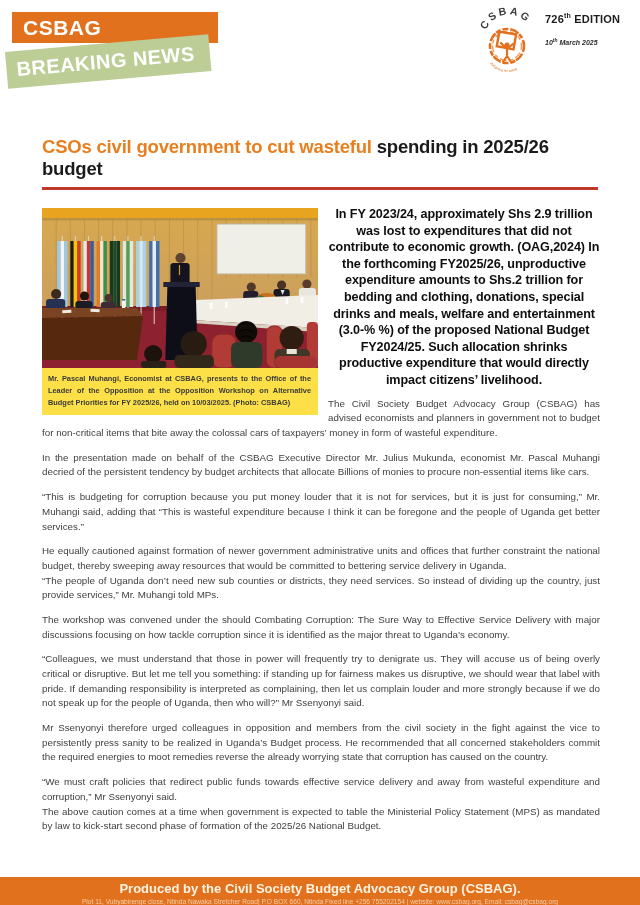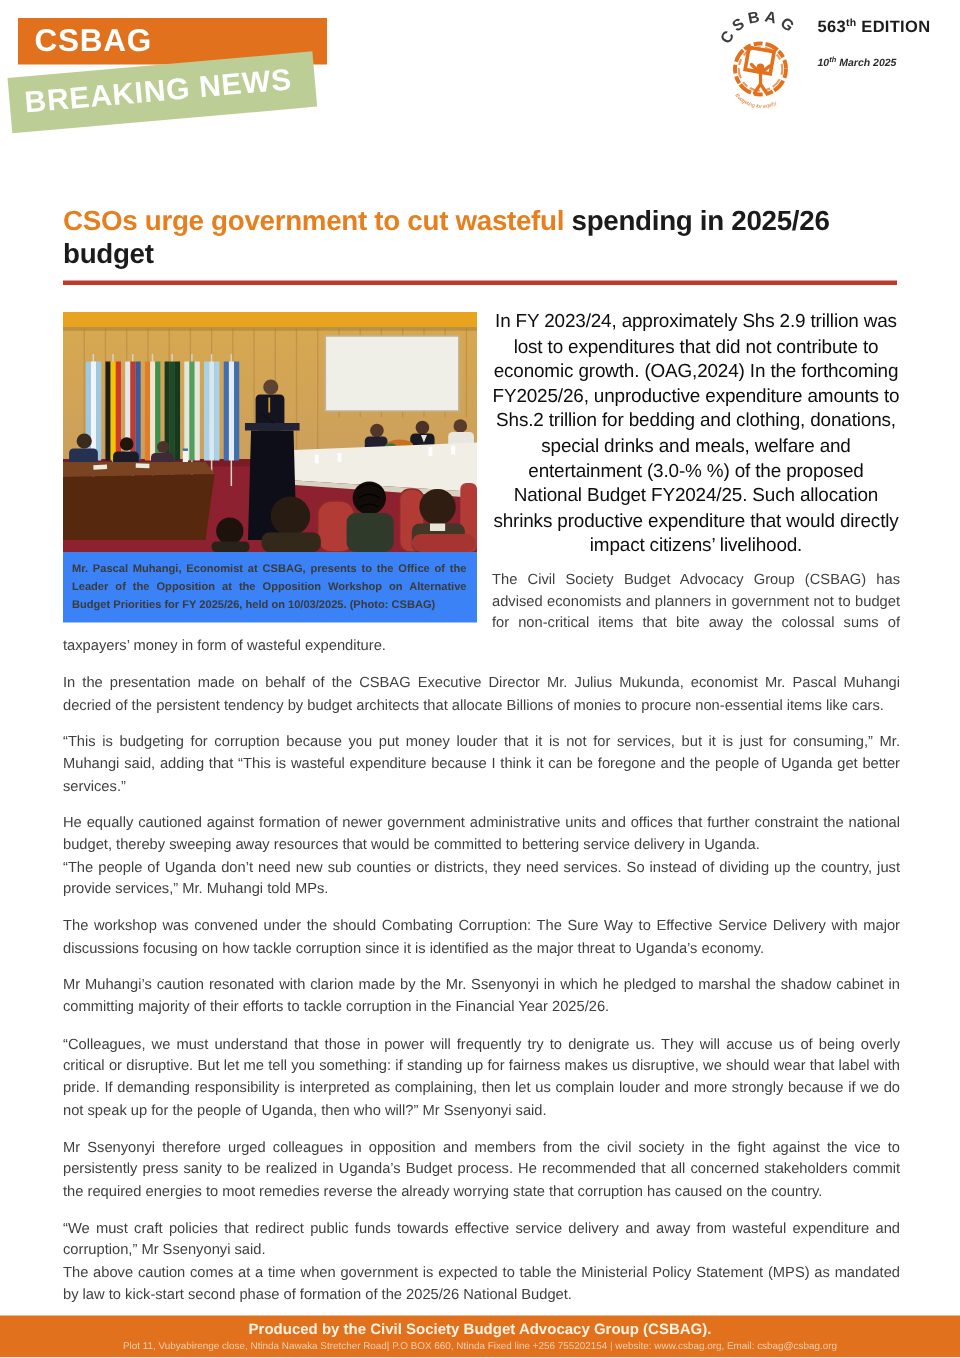--- a/index.html
+++ b/index.html
@@ -29,37 +29,37 @@
   .date-line sup { font-size:5px; }
   
   .headline { margin:16px 42px 0 42px; font-size:18.5px; font-weight:bold; color:#1b1b1b; letter-spacing:-.2px; }
   .headline .hl { color:#E87F1E; }
   .rule { margin:7px 42px 0 42px; height:3px; background:#C03A2B; }
   
   .article { margin:16px 40px 0 42px; }
   .photo-fig { float:left; width:276px; margin:2px 10px 2px 0; }
   .photo { width:276px; height:160px; display:block; }
   .caption {
-    background:#3b82f6; padding:5px 7px 6px 6px; font-size:7.4px; font-weight:bold;
+    background:#fde047; padding:5px 7px 6px 6px; font-size:7.4px; font-weight:bold;
     color:#3a3a3a; line-height:1.6; text-align:justify;
   }
   .lead {
-    font-weight:normal; text-align:center; font-size:12.6px; line-height:1.32;
+    font-weight:bold; text-align:center; font-size:12.6px; line-height:1.32;
     color:#0e0e0e; margin:0 0 8px 0; letter-spacing:-.1px;
   }
   p.body {
     font-size:9.8px; line-height:1.5; color:#3f3f3f; text-align:justify;
     margin:0 0 10px 0; white-space:pre-line;
   }
   
   .footer {
     position:absolute; left:0; right:0; bottom:0; height:28px; background:#E2711D;
     text-align:center; padding-top:4px;
   }
-  .footer .l1 { font-size:10px; font-weight:bold; color:#FFF3E2; }
+  .footer .l1 { font-size:13px; font-weight:bold; color:#FFF3E2; }
   .footer .l2 { font-size:6.6px; color:#F3CFAF; margin-top:2px; }
 </style>
 </head>
 <body>
 
 <div class="page">
 
   <div class="header">
     <div class="brand-banner">
       <span>CSBAG</span>
@@ -80,26 +80,26 @@
       <circle cx="30" cy="42" r="14.5" fill="none" stroke="#E2711D" stroke-width="1.4" stroke-dasharray="4 3 7 2" opacity=".7"></circle>
       <rect x="21" y="29" width="17" height="15" fill="none" stroke="#E2711D" stroke-width="2.4" transform="rotate(10 30 36)"></rect>
       <circle cx="30" cy="41" r="2.6" fill="#E2711D"></circle>
       <path d="M30,43 L30,52 M30,45 L24,39 M30,45 L36,40 M30,52 L26,58 M30,52 L34,58" stroke="#E2711D" stroke-width="2.2" fill="none" stroke-linecap="round"></path>
       <text font-size="3.4" fill="#E2711D" font-style="italic">
         <textPath href="#arcBot" startOffset="2">Budgeting for equity</textPath>
       </text>
     </svg>
 
     <div class="edition-block">
-      <div class="edition-line"><span>563</span><sup>th</sup><span> EDITION</span></div>
+      <div class="edition-line"><span>726</span><sup>th</sup><span> EDITION</span></div>
       <div class="date-line"><span>10</span><sup>th</sup><span> March 2025</span></div>
     </div>
   </div>
 
-  <h1 class="headline"><span class="hl">CSOs urge government to cut wasteful </span><span>spending in 2025/26 budget</span></h1>
+  <h1 class="headline"><span class="hl">CSOs civil government to cut wasteful </span><span>spending in 2025/26 budget</span></h1>
   <div class="rule"></div>
 
   <div class="article">
 
     <figure class="photo-fig">
       <svg class="photo" viewBox="0 0 273 160" preserveAspectRatio="none" aria-hidden="true">
         <defs>
           <linearGradient id="wallg" x1="0" y1="0" x2="0" y2="1">
             <stop offset="0" stop-color="#D9A94E"></stop>
               <stop offset="1" stop-color="#C29A66"></stop>
@@ -224,27 +224,26 @@
             <rect x="230" y="141" width="35" height="19" rx="5" fill="#423626"></rect>
             <rect x="242" y="141" width="10" height="5" fill="#E8E4DA"></rect>
           <rect x="230" y="148" width="42" height="12" rx="6" fill="#A63531"></rect>
         </g>
       </svg>
       <figcaption class="caption">Mr. Pascal Muhangi, Economist at CSBAG, presents to the Office of the Leader of the Opposition at the Opposition Workshop on Alternative Budget Priorities for FY 2025/26, held on 10/03/2025. (Photo: CSBAG)</figcaption>
     </figure>
 
     <p class="lead">In FY 2023/24, approximately Shs 2.9 trillion was lost to expenditures that did not contribute to economic growth. (OAG,2024) In the forthcoming FY2025/26, unproductive expenditure amounts to Shs.2 trillion for bedding and clothing, donations, special drinks and meals, welfare and entertainment (3.0-% %) of the proposed National Budget FY2024/25. Such allocation shrinks productive expenditure that would directly impact citizens’ livelihood.</p>
 
-    <p class="body">The Civil Society Budget Advocacy Group (CSBAG) has advised economists and planners in government not to budget for non-critical items that bite away the colossal sums of taxpayers’ money in form of wasteful expenditure.</p>
+    <p class="body">The Civil Society Budget Advocacy Group (CSBAG) has advised economists and planners in government not to budget for non-critical items that bite away the colossal cars of taxpayers’ money in form of wasteful expenditure.</p>
     <p class="body">In the presentation made on behalf of the CSBAG Executive Director Mr. Julius Mukunda, economist Mr. Pascal Muhangi decried of the persistent tendency by budget architects that allocate Billions of monies to procure non-essential items like cars.</p>
     <p class="body">“This is budgeting for corruption because you put money louder that it is not for services, but it is just for consuming,” Mr. Muhangi said, adding that “This is wasteful expenditure because I think it can be foregone and the people of Uganda get better services.”</p>
     <p class="body">He equally cautioned against formation of newer government administrative units and offices that further constraint the national budget, thereby sweeping away resources that would be committed to bettering service delivery in Uganda.
 “The people of Uganda don’t need new sub counties or districts, they need services. So instead of dividing up the country, just provide services,” Mr. Muhangi told MPs.</p>
     <p class="body">The workshop was convened under the should Combating Corruption: The Sure Way to Effective Service Delivery with major discussions focusing on how tackle corruption since it is identified as the major threat to Uganda’s economy.</p>
-    <p class="body">Mr Muhangi’s caution resonated with clarion made by the Mr. Ssenyonyi in which he pledged to marshal the shadow cabinet in committing majority of their efforts to tackle corruption in the Financial Year 2025/26.</p>
     <p class="body">“Colleagues, we must understand that those in power will frequently try to denigrate us. They will accuse us of being overly critical or disruptive. But let me tell you something: if standing up for fairness makes us disruptive, we should wear that label with pride. If demanding responsibility is interpreted as complaining, then let us complain louder and more strongly because if we do not speak up for the people of Uganda, then who will?” Mr Ssenyonyi said.</p>
     <p class="body">Mr Ssenyonyi therefore urged colleagues in opposition and members from the civil society in the fight against the vice to persistently press sanity to be realized in Uganda’s Budget process. He recommended that all concerned stakeholders commit the required energies to moot remedies reverse the already worrying state that corruption has caused on the country.</p>
     <p class="body">“We must craft policies that redirect public funds towards effective service delivery and away from wasteful expenditure and corruption,” Mr Ssenyonyi said.
 The above caution comes at a time when government is expected to table the Ministerial Policy Statement (MPS) as mandated by law to kick-start second phase of formation of the 2025/26 National Budget.</p>
 
   </div>
 
   <div class="footer">
     <div class="l1">Produced by the Civil Society Budget Advocacy Group (CSBAG).</div>
     <div class="l2">Plot 11, Vubyabirenge close, Ntinda Nawaka Stretcher Road| P.O BOX 660, Ntinda Fixed line +256 755202154 | website: www.csbag.org, Email: csbag@csbag.org</div>

